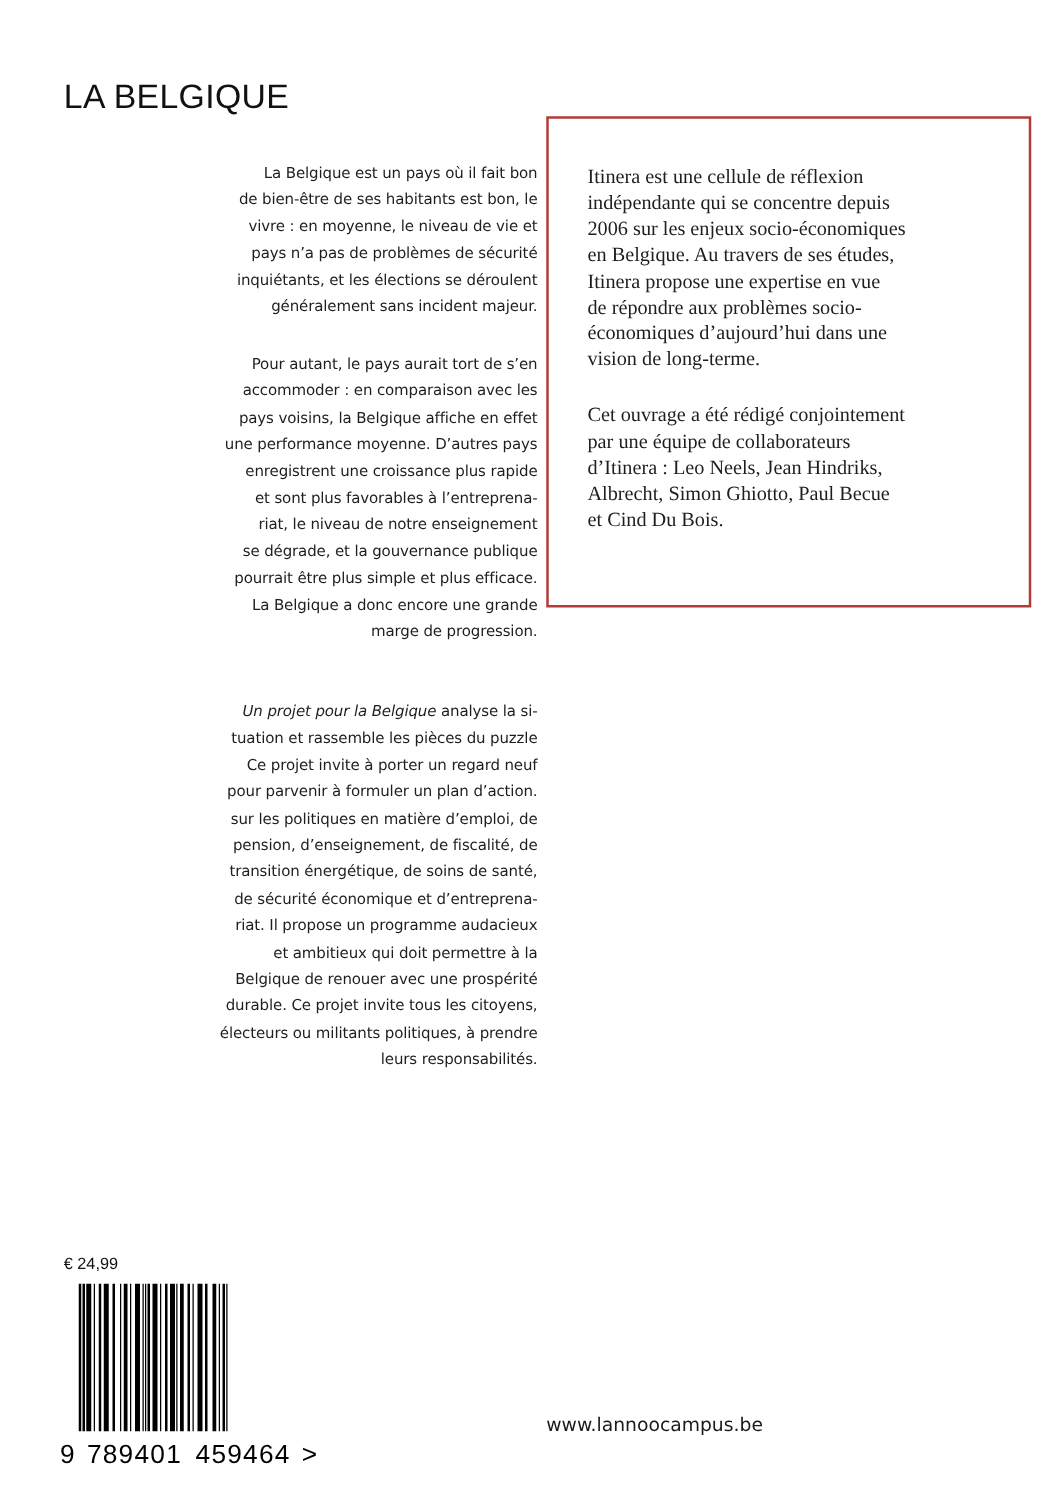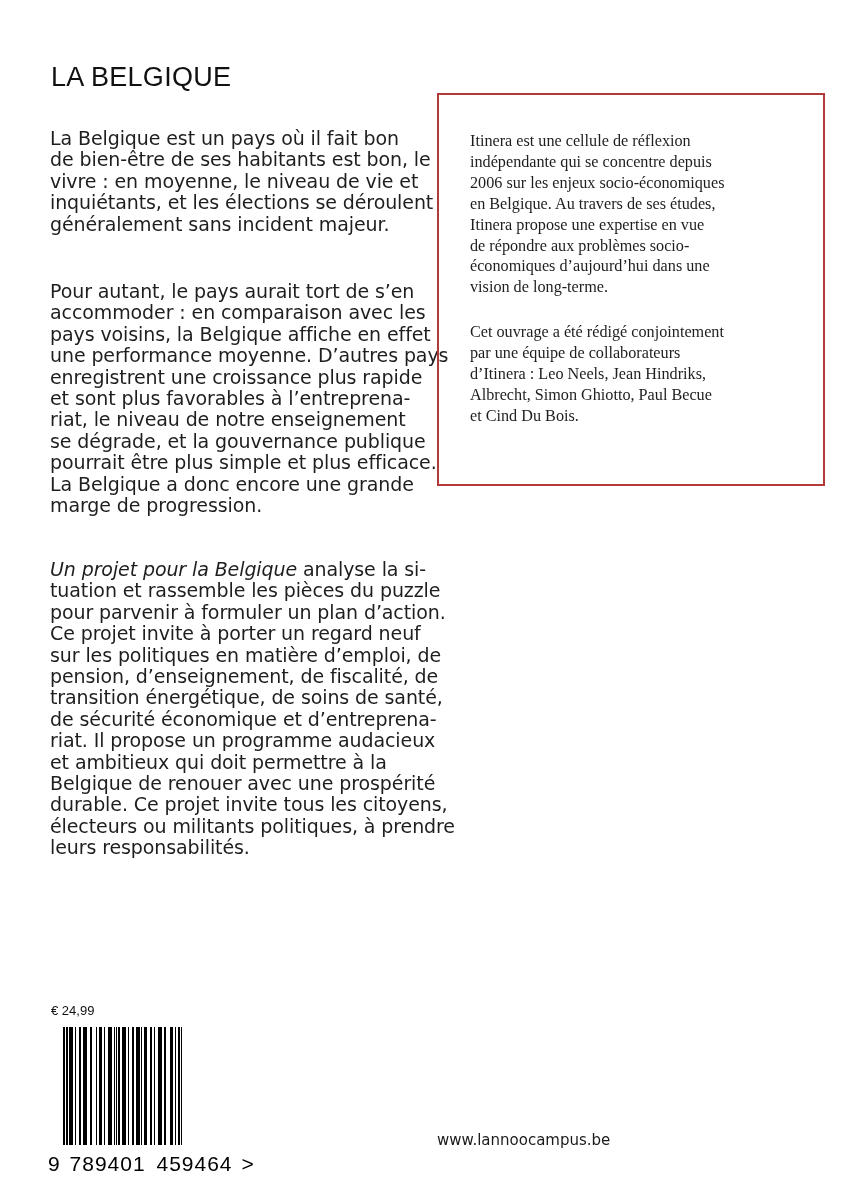--- a/index.html
+++ b/index.html
@@ -1,19 +1,19 @@
 <!DOCTYPE html>
 <html><head>
 <meta charset="utf-8">
 <style>
   html, body { margin:0; padding:0; background:#fff; }
   body { width:848px; height:1200px; position:relative; overflow:hidden; color:#1a1a1a; }
   .title { position:absolute; left:51px; top:64px; font-family:"Liberation Sans", sans-serif; font-size:27px; line-height:27px; letter-spacing:0.3px; color:#111; }
   .title div { white-space:nowrap; }
-  .col { position:absolute; left:50px; width:380px; font-family:"DejaVu Sans", sans-serif; font-size:19px; line-height:21.4px; color:#1e1e1e; letter-spacing:-0.1px; }
+  .col { position:absolute; left:50px; width:380px; font-family:"DejaVu Sans", sans-serif; font-size:12px; line-height:21.4px; color:#1e1e1e; letter-spacing:-0.1px;text-align:right; }
   .col p { margin:0; white-space:nowrap; }
   .p1 { top:128px; }
   .p2 { top:281px; }
   .p3 { top:559px; }
   .box { position:absolute; left:437px; top:93px; width:388px; height:393px; border:2px solid #b43a3a; box-sizing:border-box; }
   .serif { position:absolute; left:470px; font-family:"Liberation Serif", serif; font-size:16.2px; line-height:20.9px; color:#1e1e1e; }
   .serif p { margin:0; white-space:nowrap; }
   .s1 { top:131px; }
   .s2 { top:322px; }
   .price { position:absolute; left:51px; top:1003px; font-family:"Liberation Sans", sans-serif; font-size:13px; color:#111; }
@@ -27,20 +27,21 @@
 <body>
 
 <div class="title">
   <div>LA BELGIQUE</div>
 </div>
 
 <div class="col p1">
   <p>La Belgique est un pays où il fait bon</p>
   <p>de bien-être de ses habitants est bon, le</p>
   <p>vivre : en moyenne, le niveau de vie et</p>
+  <p>pays n’a pas de problèmes de sécurité</p>
   <p>inquiétants, et les élections se déroulent</p>
   <p>généralement sans incident majeur.</p>
 </div>
 
 <div class="col p2">
   <p>Pour autant, le pays aurait tort de s’en</p>
   <p>accommoder : en comparaison avec les</p>
   <p>pays voisins, la Belgique affiche en effet</p>
   <p>une performance moyenne. D’autres pays</p>
   <p>enregistrent une croissance plus rapide</p>
@@ -48,22 +49,22 @@
   <p>riat, le niveau de notre enseignement</p>
   <p>se dégrade, et la gouvernance publique</p>
   <p>pourrait être plus simple et plus efficace.</p>
   <p>La Belgique a donc encore une grande</p>
   <p>marge de progression.</p>
 </div>
 
 <div class="col p3">
   <p><em>Un projet pour la Belgique</em><span> analyse la si-</span></p>
   <p>tuation et rassemble les pièces du puzzle</p>
+  <p>Ce projet invite à porter un regard neuf</p>
   <p>pour parvenir à formuler un plan d’action.</p>
-  <p>Ce projet invite à porter un regard neuf</p>
   <p>sur les politiques en matière d’emploi, de</p>
   <p>pension, d’enseignement, de fiscalité, de</p>
   <p>transition énergétique, de soins de santé,</p>
   <p>de sécurité économique et d’entreprena-</p>
   <p>riat. Il propose un programme audacieux</p>
   <p>et ambitieux qui doit permettre à la</p>
   <p>Belgique de renouer avec une prospérité</p>
   <p>durable. Ce projet invite tous les citoyens,</p>
   <p>électeurs ou militants politiques, à prendre</p>
   <p>leurs responsabilités.</p>

